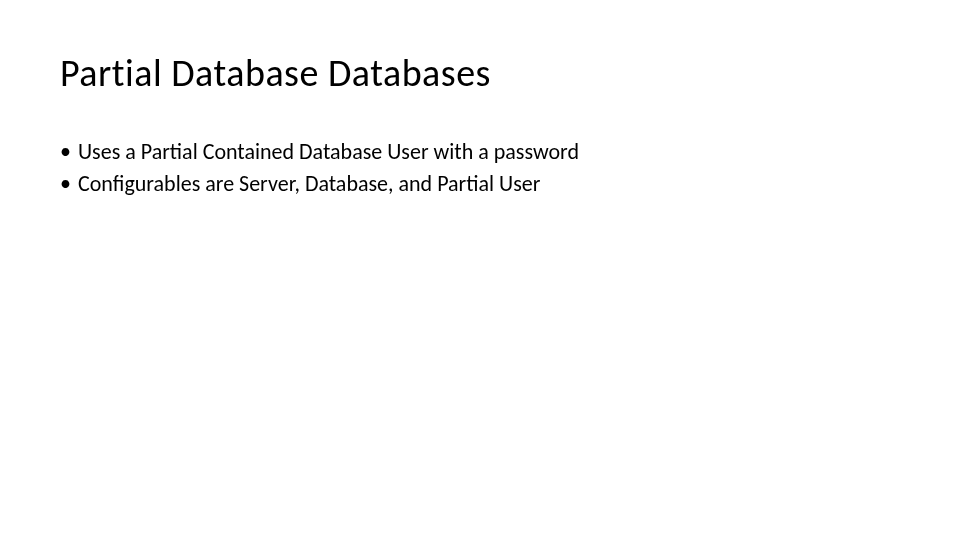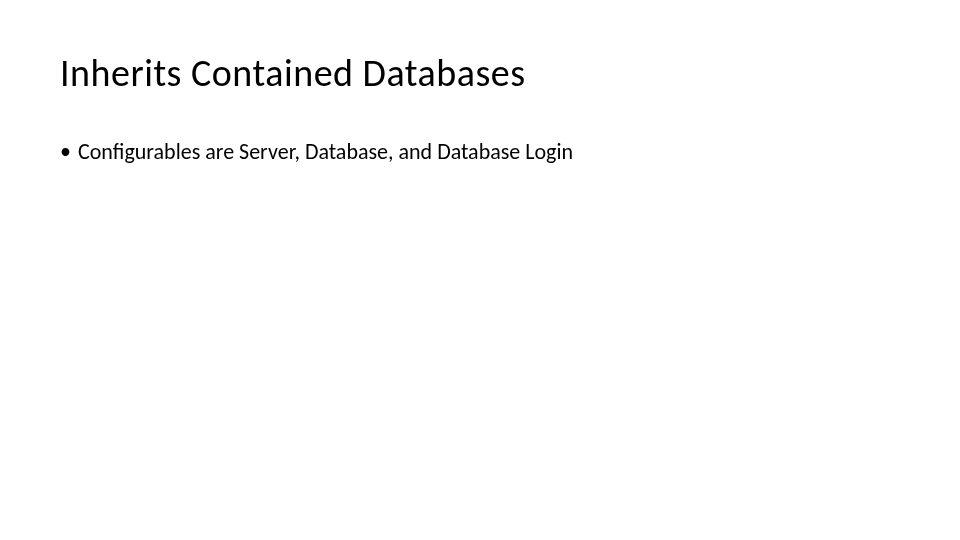--- a/index.html
+++ b/index.html
@@ -34,17 +34,18 @@
     .bullet-item::before {
       content: "•";
       position: absolute;
       left: 0;
       top: 0;
     }
   </style>
 </head>
 <body>
 
-<h1 class="slide-title">Inherits Contained Databases</h1>
+<h1 class="slide-title">Partial Database Databases</h1>
 
 <ul class="bullet-list">
-  <li class="bullet-item">Configurables are Server, Database, and Database Login</li>
+  <li class="bullet-item">Uses a Partial Contained Database User with a password</li>
+  <li class="bullet-item">Configurables are Server, Database, and Partial User</li>
 </ul>
 
 </body></html>

